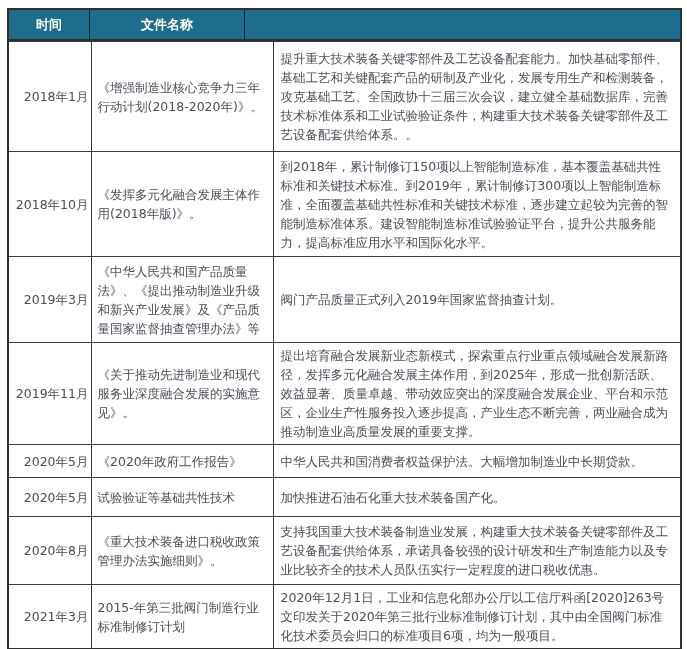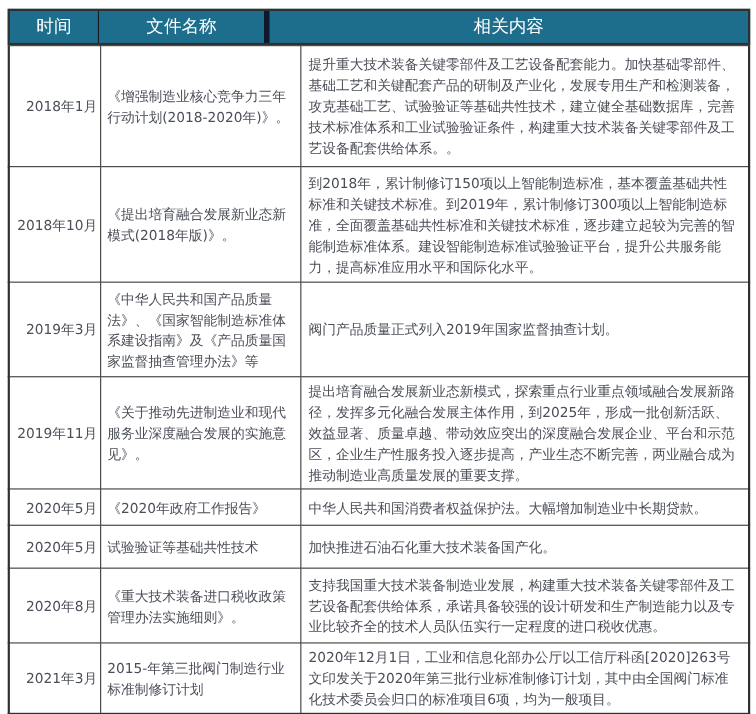--- a/index.html
+++ b/index.html
@@ -18,32 +18,32 @@
   .tbl-wrap {
     width: 675px;
   }
   
   .hdr {
     display: flex;
     background: #1c6e8c;
     border: 2px solid #303030;
     box-sizing: border-box;
     color: #ffffff;
-    font-weight: normal;
-    font-size: 16px;
+    font-weight: bold;
+    font-size: 13px;
     height: 33px;
   }
   .hdr > div {
     display: flex;
     align-items: center;
     justify-content: center;
     box-sizing: border-box;
   }
   .hdr .h-time { width: 81px; border-right: 1px solid #1a1a1a; }
-  .hdr .h-doc  { width: 155px; border-right: 5px solid #0f172a; }
+  .hdr .h-doc  { width: 155px; border-right: 1px solid #0f172a; }
   .hdr .h-content { flex: 1; }
 
   table.body-tbl {
     width: 100%;
     border-collapse: collapse;
     border: 2px solid #303030;
     border-top: none;
     table-layout: fixed;
     background: #ffffff;
   }
@@ -81,38 +81,37 @@
 </style>
 </head>
 <body>
 
 <div class="page">
   <div class="tbl-wrap">
 
     <div class="hdr">
       <div class="h-time">时间</div>
       <div class="h-doc">文件名称</div>
-      <div class="h-content">相关内容</div>
     </div>
 
     <table class="body-tbl">
       <tbody>
         <tr class="r1">
           <td class="c-time">2018年1月</td>
           <td class="c-doc">《增强制造业核心竞争力三年行动计划(2018-2020年)》。</td>
-          <td class="c-content">提升重大技术装备关键零部件及工艺设备配套能力。加快基础零部件、基础工艺和关键配套产品的研制及产业化，发展专用生产和检测装备，攻克基础工艺、试验验证等基础共性技术，建立健全基础数据库，完善技术标准体系和工业试验验证条件，构建重大技术装备关键零部件及工艺设备配套供给体系。。</td>
+          <td class="c-content">提升重大技术装备关键零部件及工艺设备配套能力。加快基础零部件、基础工艺和关键配套产品的研制及产业化，发展专用生产和检测装备，攻克基础工艺、全国政协十三届三次会议，建立健全基础数据库，完善技术标准体系和工业试验验证条件，构建重大技术装备关键零部件及工艺设备配套供给体系。。</td>
         </tr>
         <tr class="r2">
           <td class="c-time">2018年10月</td>
-          <td class="c-doc">《提出培育融合发展新业态新模式(2018年版)》。</td>
+          <td class="c-doc">《发挥多元化融合发展主体作用(2018年版)》。</td>
           <td class="c-content">到2018年，累计制修订150项以上智能制造标准，基本覆盖基础共性标准和关键技术标准。到2019年，累计制修订300项以上智能制造标准，全面覆盖基础共性标准和关键技术标准，逐步建立起较为完善的智能制造标准体系。建设智能制造标准试验验证平台，提升公共服务能力，提高标准应用水平和国际化水平。</td>
         </tr>
         <tr class="r3">
           <td class="c-time">2019年3月</td>
-          <td class="c-doc">《中华人民共和国产品质量法》、《国家智能制造标准体系建设指南》及《产品质量国家监督抽查管理办法》等</td>
+          <td class="c-doc">《中华人民共和国产品质量法》、《提出推动制造业升级和新兴产业发展》及《产品质量国家监督抽查管理办法》等</td>
           <td class="c-content">阀门产品质量正式列入2019年国家监督抽查计划。</td>
         </tr>
         <tr class="r4">
           <td class="c-time">2019年11月</td>
           <td class="c-doc">《关于推动先进制造业和现代服务业深度融合发展的实施意见》。</td>
           <td class="c-content">提出培育融合发展新业态新模式，探索重点行业重点领域融合发展新路径，发挥多元化融合发展主体作用，到2025年，形成一批创新活跃、效益显著、质量卓越、带动效应突出的深度融合发展企业、平台和示范区，企业生产性服务投入逐步提高，产业生态不断完善，两业融合成为推动制造业高质量发展的重要支撑。</td>
         </tr>
         <tr class="r5">
           <td class="c-time">2020年5月</td>
           <td class="c-doc">《2020年政府工作报告》</td>

